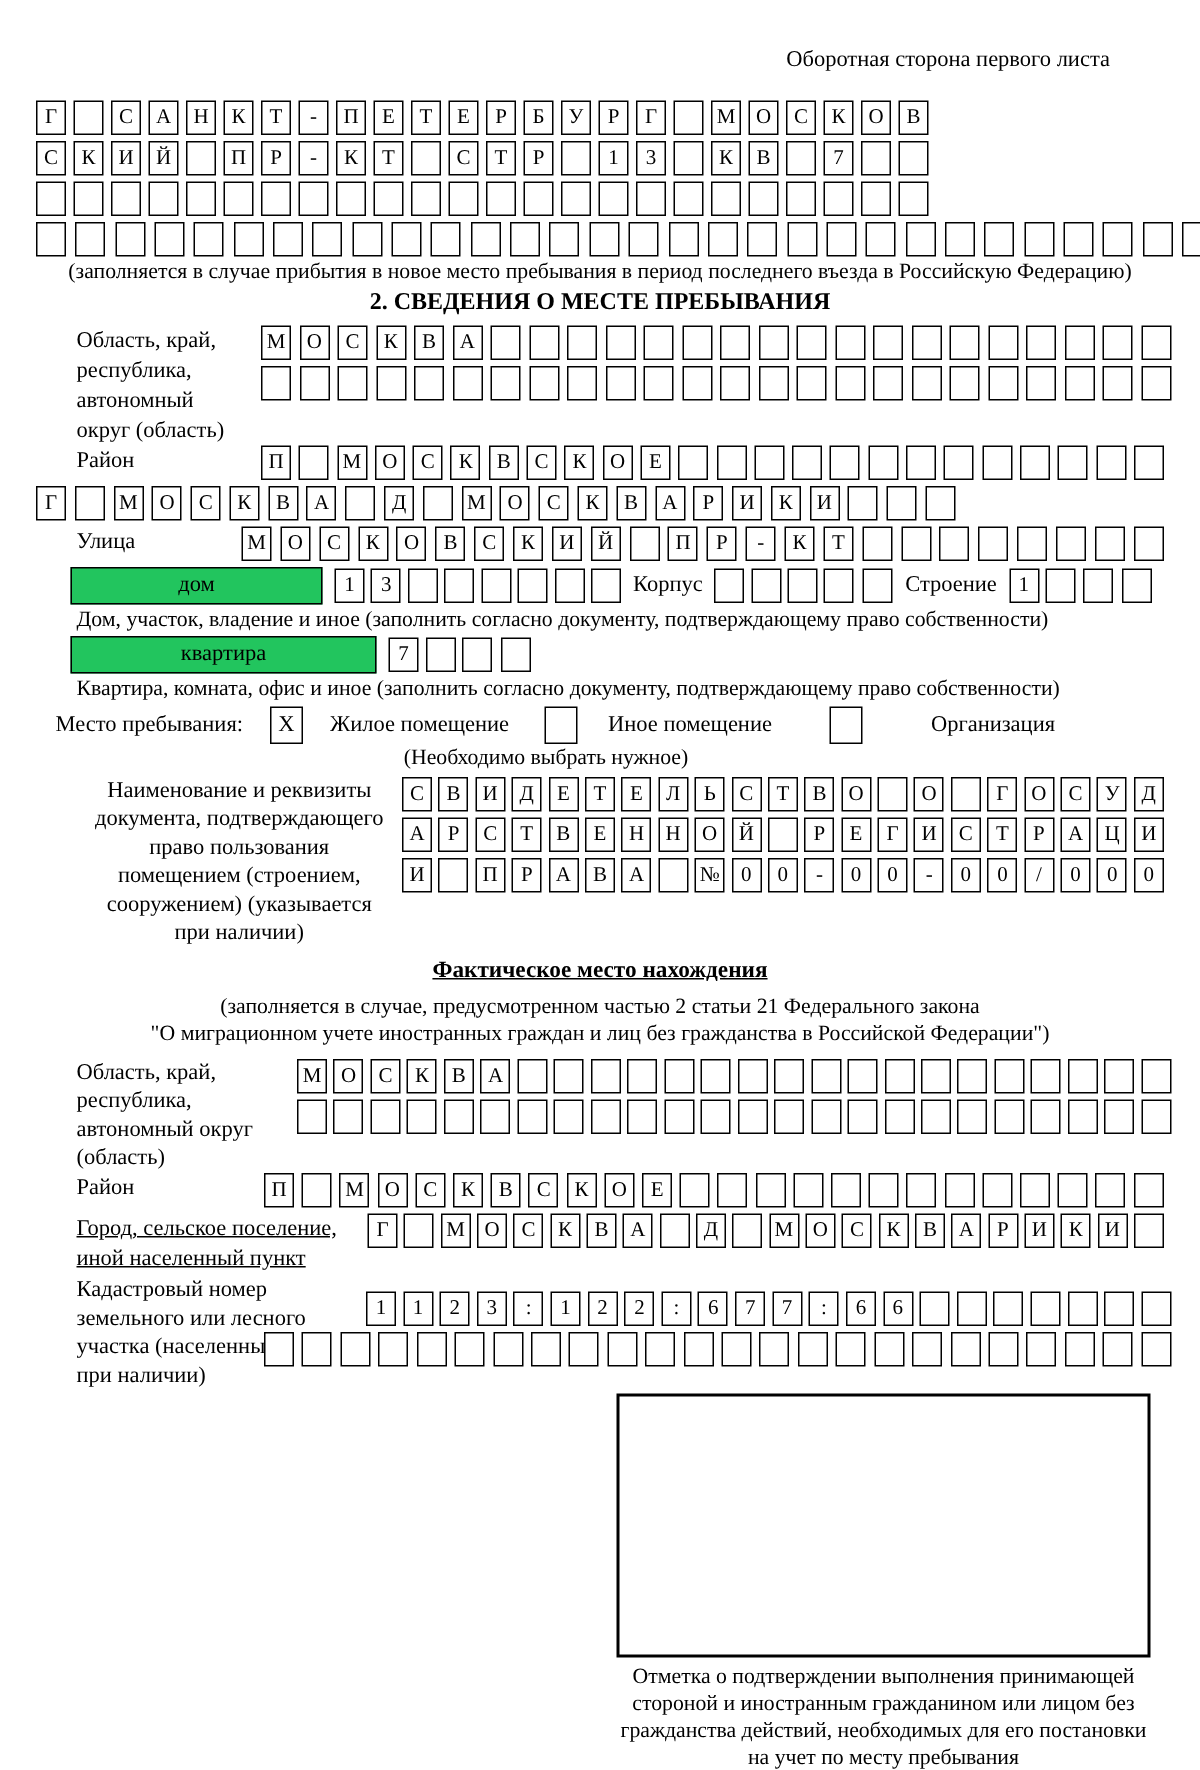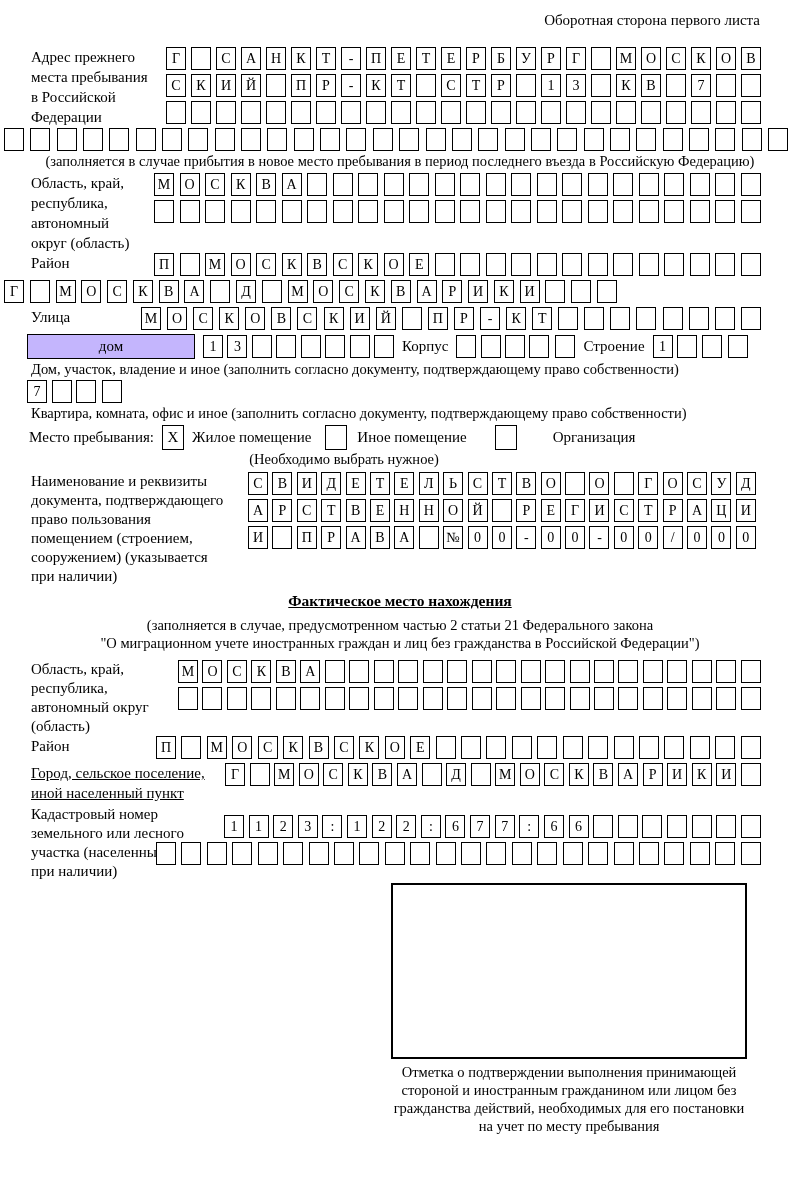--- a/index.html
+++ b/index.html
@@ -1,18 +1,18 @@
 <!DOCTYPE html>
 <html><head>
 <meta charset="utf-8">
 <style>
   html,body{margin:0;padding:0;background:#fff;}
   body{width:800px;height:1180px;overflow:hidden;color:#000;
        font-family:"Liberation Serif","DejaVu Serif",serif;}
-  .page{position:relative;width:800px;height:1180px;box-sizing:border-box;padding:4px;}
+  .page{position:relative;width:800px;height:1180px;box-sizing:border-box;padding:24px;}
   .hdr{text-align:right;font-size:15px;padding-right:36px;margin:8px 0 18px;}
   .frow{display:flex;align-items:flex-start;}
   .flabel{font-size:15px;line-height:20px;white-space:pre-line;margin-left:27px;flex:0 0 auto;}
   .cellrow{display:flex;justify-content:space-between;margin-bottom:4px;}
   .cell{width:20px;height:23px;border:1.6px solid #000;box-sizing:border-box;
         display:flex;align-items:center;justify-content:center;
         font-size:14px;flex:0 0 auto;background:#fff;}
   .grp{display:flex;justify-content:space-between;}
   
   .rw-s1{width:595px;}
@@ -24,38 +24,38 @@
   .rw-obl3{width:583px;}
   .rw-rai3{width:605px;}
   .rw-gor3{width:536px;}
   .rw-kad1{width:537px;}
   .rw-kad2{width:605px;margin-left:-68px;}
   
   .lb-s1{width:135px;}
   .lb-obl{width:123px;}
   .lb-gor{width:117px;}
   .lb-ul{width:110px;}
-  .lb-doc{width:217px;line-height:19px;}
+  .lb-doc{width:217px;line-height:19px;text-align:center;}
   .lb-obl3{width:147px;line-height:19px;}
   .lb-rai3{width:125px;}
   .lb-gor3{width:194px;text-decoration:underline;}
   .lb-kad{width:193px;line-height:19px;}
   .caption{font-size:14.5px;text-align:center;margin:1px 0 3px;}
   .caption-left{font-size:14.5px;margin:0 0 2px 27px;}
   .sec-title{font-weight:bold;font-size:16px;text-align:center;margin:1px 0 6px;}
   .sub-title{font-weight:bold;font-size:15.5px;text-align:center;margin:6px 0 6px;text-decoration:underline;}
   .note{font-size:14.5px;text-align:center;white-space:pre-line;line-height:18px;margin:0 0 8px;}
   .domrow{display:flex;align-items:center;margin-left:23px;margin-bottom:2px;}
   .domrow > * + *{margin-left:8px;}
-  .widebox{height:25px;border:1.6px solid #000;box-sizing:border-box;background:#c4b5fd;
+  .widebox{height:25px;border:1.6px solid #000;box-sizing:border-box;background:#22c55e;
            display:flex;align-items:center;justify-content:center;font-size:15px;}
   .w-dom{width:168px;}
   .w-kv{width:204px;}
   .inline-lb{font-size:15px;}
-  .mestorow{display:flex;align-items:center;margin-left:25px;margin-top:3px;margin-bottom:1px;}
+  .mestorow{display:flex;align-items:center;margin-left:13px;margin-top:3px;margin-bottom:1px;gap:10px;}
   .checkbox{width:22px;height:25px;border:1.6px solid #000;box-sizing:border-box;background:#fff;
             display:flex;align-items:center;justify-content:center;font-size:15px;}
   .opt-lb{font-size:15px;}
   .sel-caption{width:680px;text-align:center;font-size:14.5px;margin:1px 0 4px;}
   .mt2{margin-top:2px;} .mt4{margin-top:4px;}
   .ml8{margin-left:8px;} .ml10{margin-left:10px;} .ml14{margin-left:14px;}
   .ml28{margin-left:28px;} .ml36{margin-left:36px;}
   .kadrows{margin-top:10px;}
   .bigbox{width:356px;height:176px;border:2px solid #000;box-sizing:border-box;
           margin-left:387px;margin-top:2px;background:#fff;}
@@ -63,24 +63,20 @@
               font-size:14.5px;line-height:18px;white-space:pre-line;}
 </style>
 </head>
 <body>
 
 <div class="page">
 
   <div class="hdr">Оборотная сторона первого листа</div>
 
   <div class="frow">
-    <div class="flabel lb-s1">Адрес прежнего
-места пребывания
-в Российской
-Федерации</div>
     <div>
       <div class="cellrow rw-s1">
           <div class="cell">Г</div>
           <div class="cell"></div>
           <div class="cell">С</div>
           <div class="cell">А</div>
           <div class="cell">Н</div>
           <div class="cell">К</div>
           <div class="cell">Т</div>
           <div class="cell">-</div>
@@ -182,20 +178,21 @@
       <div class="cell"></div>
       <div class="cell"></div>
       <div class="cell"></div>
       <div class="cell"></div>
       <div class="cell"></div>
       <div class="cell"></div>
       <div class="cell"></div>
     </div>
   <div class="caption">(заполняется в случае прибытия в новое место пребывания в период последнего въезда в Российскую Федерацию)</div>
 
+  <div class="sec-title">2. СВЕДЕНИЯ О МЕСТЕ ПРЕБЫВАНИЯ</div>
 
   <div class="frow mt2">
     <div class="flabel lb-obl">Область, край,
 республика,
 автономный
 округ (область)</div>
     <div>
       <div class="cellrow rw-obl">
           <div class="cell">М</div>
           <div class="cell">О</div>
@@ -368,20 +365,21 @@
         <div class="cell"></div>
         <div class="cell"></div>
       </div>
     <div class="grp" style="width:20px;margin-left:6px">
         <div class="cell"></div>
       </div>
   </div>
   <div class="caption-left">Дом, участок, владение и иное (заполнить согласно документу, подтверждающему право собственности)</div>
 
   <div class="domrow">
+    <div class="widebox w-kv">квартира</div>
     <div class="grp" style="width:69px">
         <div class="cell">7</div>
         <div class="cell"></div>
         <div class="cell"></div>
       </div>
     <div class="grp" style="width:20px;margin-left:6px">
         <div class="cell"></div>
       </div>
   </div>
   <div class="caption-left">Квартира, комната, офис и иное (заполнить согласно документу, подтверждающему право собственности)</div>

